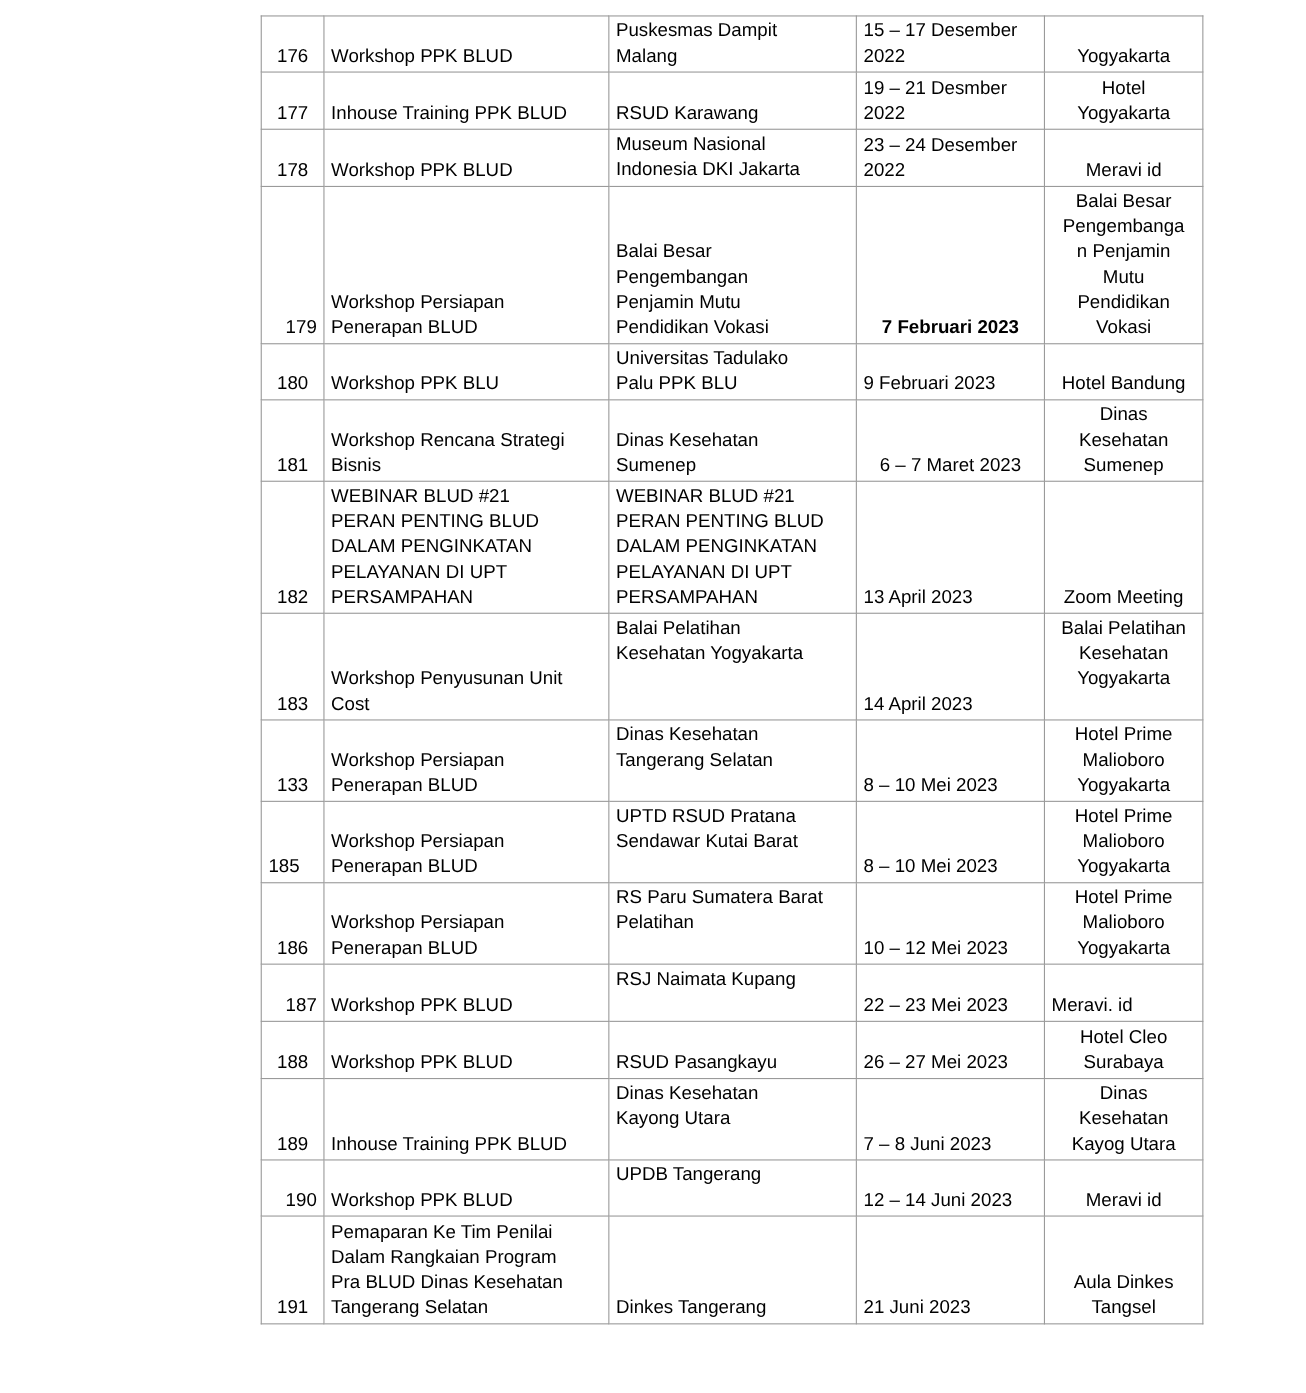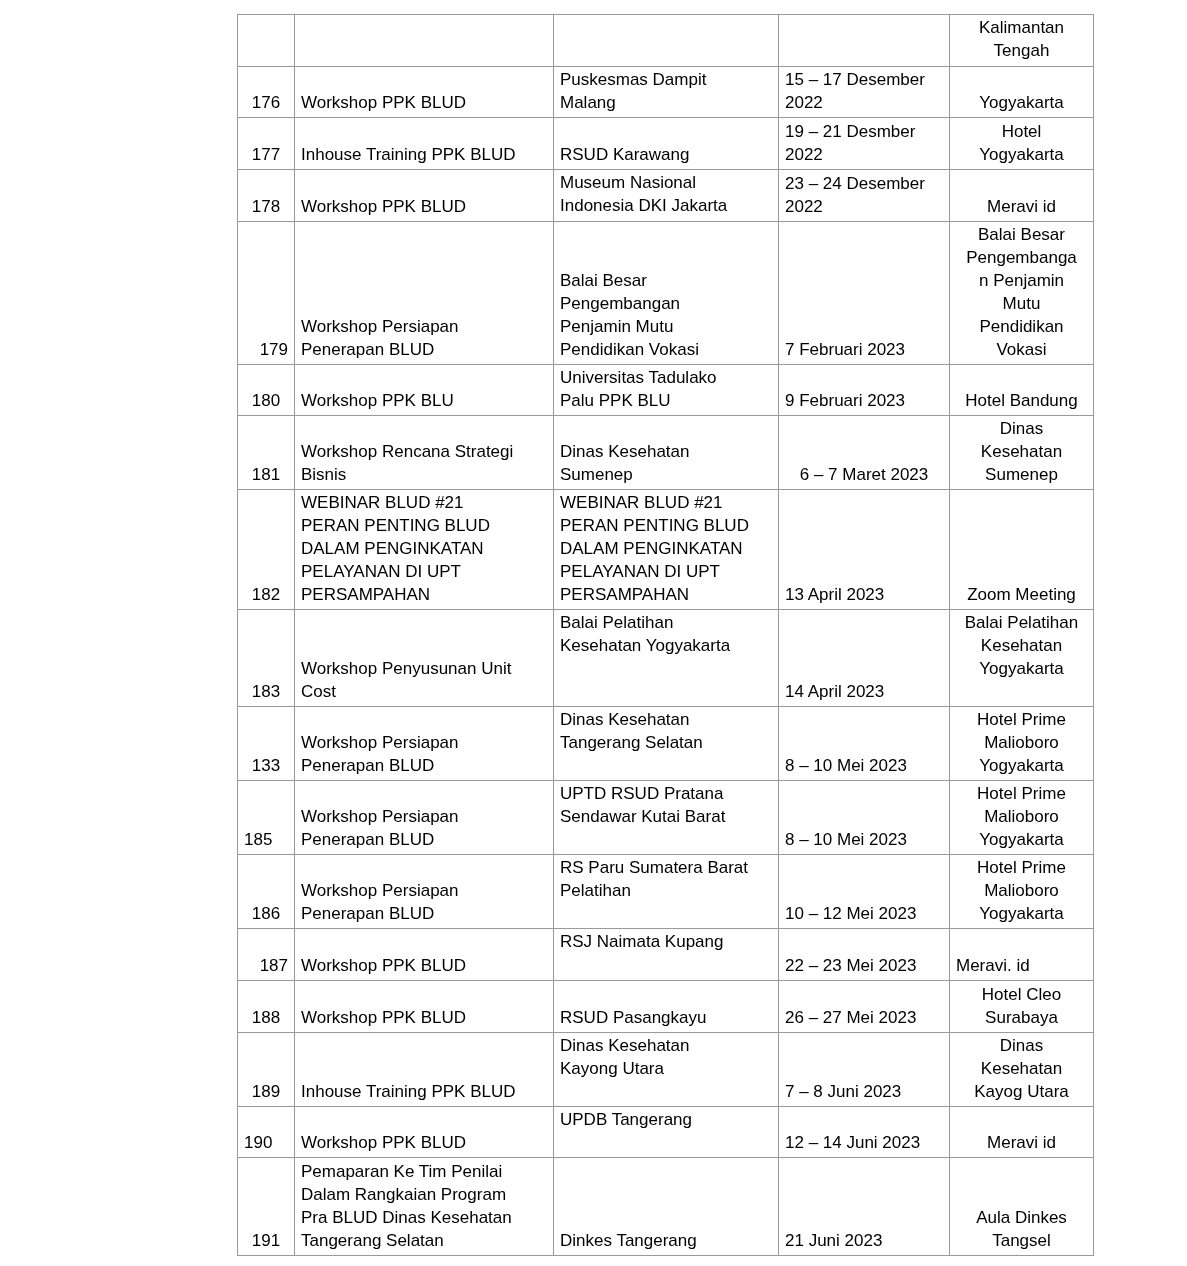--- a/index.html
+++ b/index.html
@@ -41,28 +41,20 @@
 <div class="page">
   <table class="schedule">
     <colgroup>
         <col style="width: 57px;">
         <col style="width: 259px;">
         <col style="width: 225px;">
         <col style="width: 171px;">
         <col style="width: 144px;">
       </colgroup>
     <tbody>
-        <tr style="height: 52px;">
-          <td style="text-align: center; vertical-align: bottom;"></td>
-          <td style="text-align: left; vertical-align: bottom;"></td>
-          <td style="text-align: left; vertical-align: bottom;"></td>
-          <td style="text-align: left; vertical-align: bottom;"></td>
-          <td style="text-align: center; vertical-align: top;">Kalimantan
-Tengah</td>
-        </tr>
         <tr style="height: 51px;">
           <td style="text-align: center; vertical-align: bottom;">176</td>
           <td style="text-align: left; vertical-align: bottom;">Workshop PPK BLUD</td>
           <td style="text-align: left; vertical-align: top;">Puskesmas Dampit
 Malang</td>
           <td style="text-align: left; vertical-align: bottom;">15 – 17 Desember
 2022</td>
           <td style="text-align: center; vertical-align: bottom;">Yogyakarta</td>
         </tr>
         <tr style="height: 52px;">
@@ -84,21 +76,21 @@
           <td style="text-align: center; vertical-align: bottom;">Meravi id</td>
         </tr>
         <tr style="height: 142px;">
           <td style="text-align: right; vertical-align: bottom;">179</td>
           <td style="text-align: left; vertical-align: bottom;">Workshop Persiapan
 Penerapan BLUD</td>
           <td style="text-align: left; vertical-align: bottom;">Balai Besar
 Pengembangan
 Penjamin Mutu
 Pendidikan Vokasi</td>
-          <td style="text-align: left; vertical-align: bottom;">7 Februari 2023</td>
+          <td style="text-align: center; vertical-align: bottom; font-weight: bold;">7 Februari 2023</td>
           <td style="text-align: center; vertical-align: bottom;">Balai Besar
 Pengembanga
 n Penjamin
 Mutu
 Pendidikan
 Vokasi</td>
         </tr>
         <tr style="height: 51px;">
           <td style="text-align: center; vertical-align: bottom;">180</td>
           <td style="text-align: left; vertical-align: bottom;">Workshop PPK BLU</td>
@@ -196,21 +188,21 @@
           <td style="text-align: center; vertical-align: bottom;">189</td>
           <td style="text-align: left; vertical-align: bottom;">Inhouse Training PPK BLUD</td>
           <td style="text-align: left; vertical-align: top;">Dinas Kesehatan
 Kayong Utara</td>
           <td style="text-align: left; vertical-align: bottom;">7 – 8 Juni 2023</td>
           <td style="text-align: center; vertical-align: bottom;">Dinas
 Kesehatan
 Kayog Utara</td>
         </tr>
         <tr style="height: 51px;">
-          <td style="text-align: left; vertical-align: bottom;">190</td>
+          <td style="text-align: right; vertical-align: bottom;">190</td>
           <td style="text-align: left; vertical-align: bottom;">Workshop PPK BLUD</td>
           <td style="text-align: left; vertical-align: top;">UPDB Tangerang</td>
           <td style="text-align: left; vertical-align: bottom;">12 – 14 Juni 2023</td>
           <td style="text-align: center; vertical-align: bottom;">Meravi id</td>
         </tr>
         <tr style="height: 98px;">
           <td style="text-align: center; vertical-align: bottom;">191</td>
           <td style="text-align: left; vertical-align: bottom;">Pemaparan Ke Tim Penilai
 Dalam Rangkaian Program
 Pra BLUD Dinas Kesehatan

